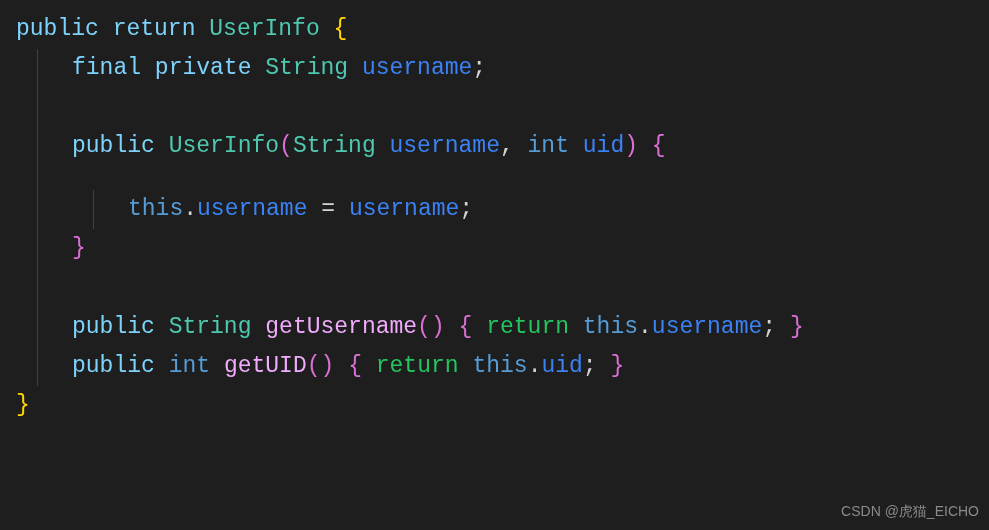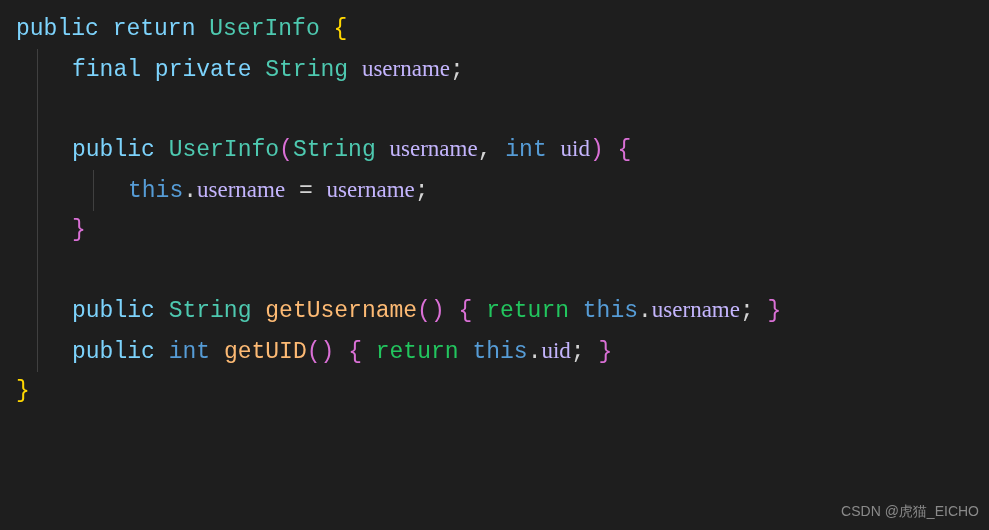--- a/index.html
+++ b/index.html
@@ -19,36 +19,36 @@
     .indent2 { padding-left: 112px; }
     .guideline {
       position: absolute;
       width: 1px;
       background: #404040;
       left: 21px;
       top: 0;
       bottom: 0;
     }
     .guide-wrap { position: relative; }
-    .guide-wrap-inner { position: relative; }
+    .guide-wrap-inner { position: relative; margin-top: 24px; }
     .guideline2 {
       position: absolute;
       width: 1px;
       background: #404040;
       left: 77px;
       top: 0;
       bottom: 0;
     }
     .kw-mod { color: #7dd3fc; }
     .kw-type { color: #4ec9b0; margin-top: 20px; }
     .kw-prim { color: #569cd6; }
     .kw-ctrl { color: #22c55e; }
     .kw-this { color: #569cd6; }
-    .ident { color: #c4b5fd; font-family: Liberation Serif, serif; }
-    .method { color: #fdba74; }
+    .ident { color: #3b82f6; }
+    .method { color: #f0abfc; }
     .punct { color: #d4d4d4; }
     .brace { color: #ffd700; }
     .brace-p { color: #da70d6; }
     .watermark {
       position: absolute;
       right: 10px;
       bottom: 6px;
       font-size: 14px;
       color: #8a8a8a;
       font-family: Arial, sans-serif;

